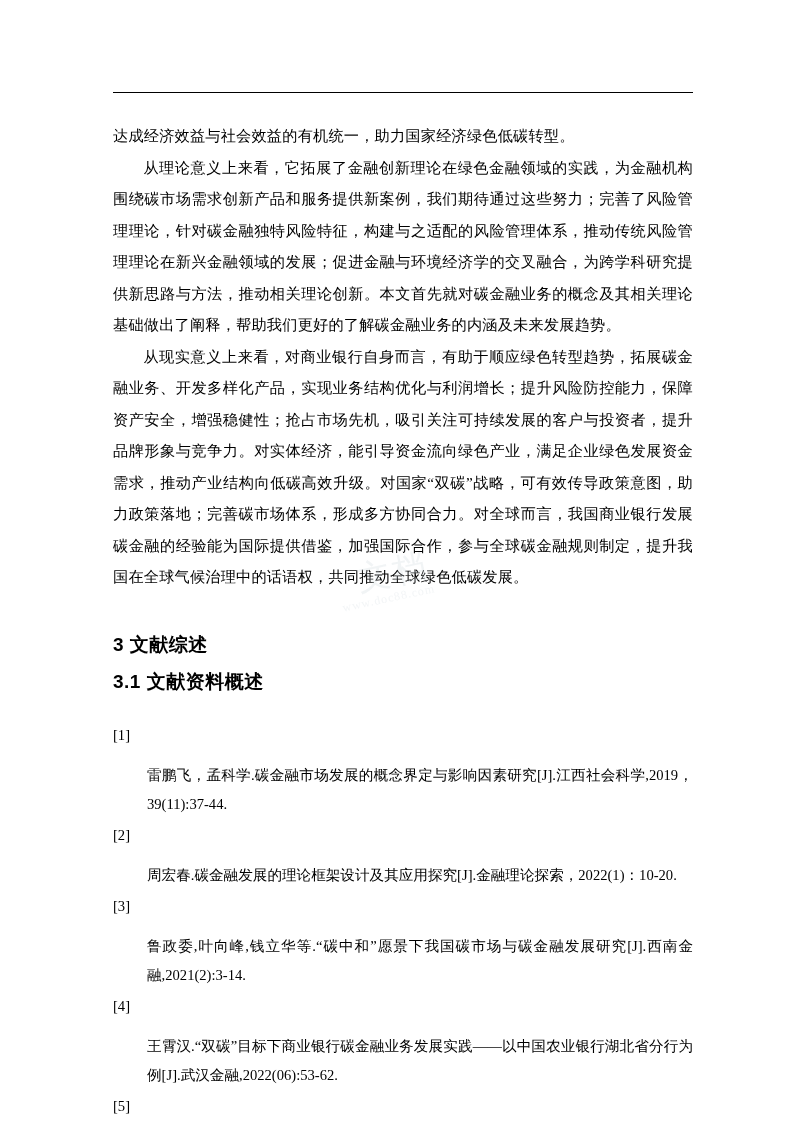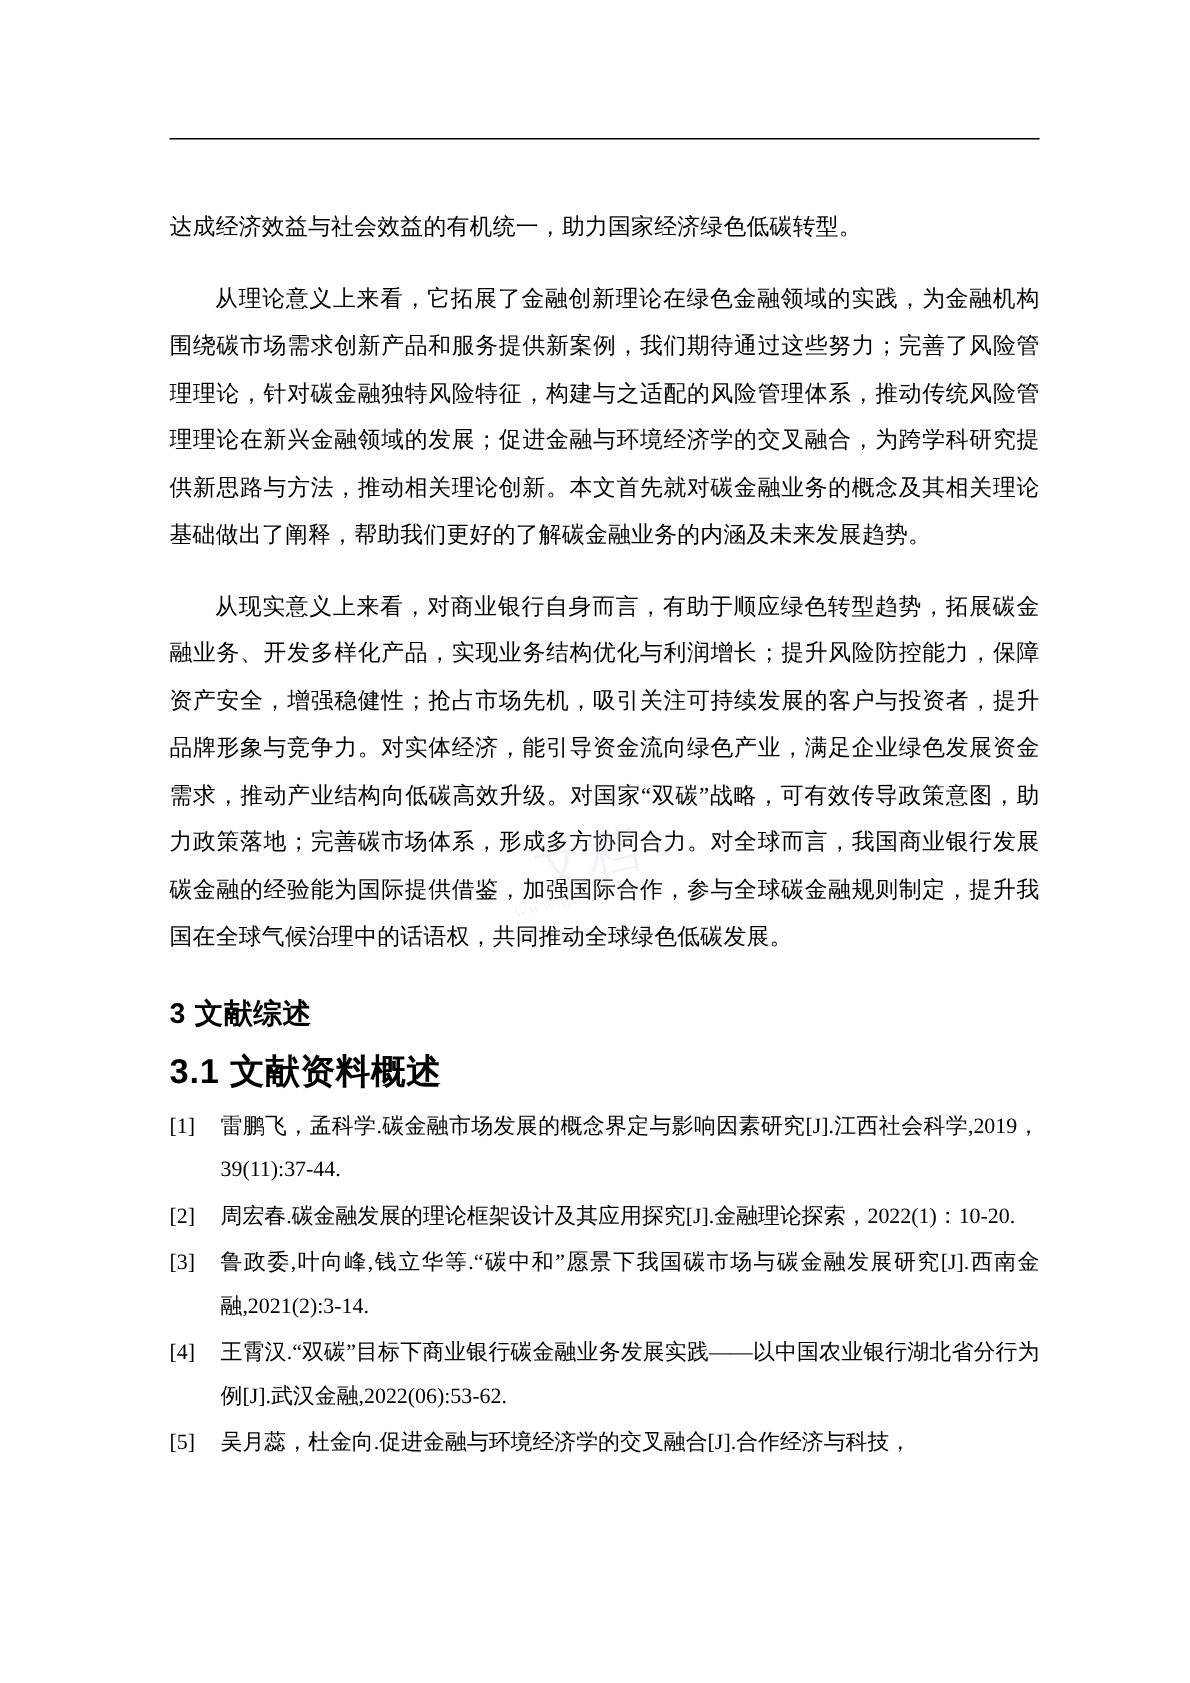--- a/index.html
+++ b/index.html
@@ -30,42 +30,42 @@
     height: 1px;
     background: #000000;
   }
   .content {
     position: absolute;
     left: 113px;
     top: 120px;
     width: 580px;
   }
   p.body-par {
-    margin: 16px 0 0 0;
+    margin: 0 0 0 0;
     font-size: 15.2px;
     line-height: 31.5px;
     text-align: justify;
     text-justify: inter-ideograph;
     letter-spacing: 0.2px;
   }
   p.indent {
     text-indent: 2em;
   }
   h2.section-heading {
     font-size: 19px;
     font-weight: bold;
-    margin: 20px 0 4px 0;
+    margin: 36px 0 4px 0;
     line-height: 32px;
     font-family: "Liberation Sans", "DejaVu Sans", sans-serif;
     letter-spacing: 0.5px;
   }
   h3.sub-heading {
-    font-size: 23px;
+    font-size: 19px;
     font-weight: bold;
-    margin: 6px 0 8px 0;
+    margin: 6px 0 24px 0;
     line-height: 30px;
     font-family: "Liberation Sans", "DejaVu Sans", sans-serif;
     letter-spacing: 0.5px;
   }
   .ref-list {
     margin: 0;
     padding: 0;
     list-style: none;
   }
   .ref-item {
@@ -75,20 +75,21 @@
     margin-bottom: 2px;
   }
   .ref-num {
     flex: 0 0 34px;
     white-space: nowrap;
   }
   .ref-text {
     flex: 1 1 auto;
     text-align: justify;
     text-justify: inter-ideograph;
+    margin-top: 40px;
   }
   
   .watermark {
     position: absolute;
     left: 340px;
     top: 540px;
     width: 200px;
     height: 90px;
     pointer-events: none;
     opacity: 0.22;

